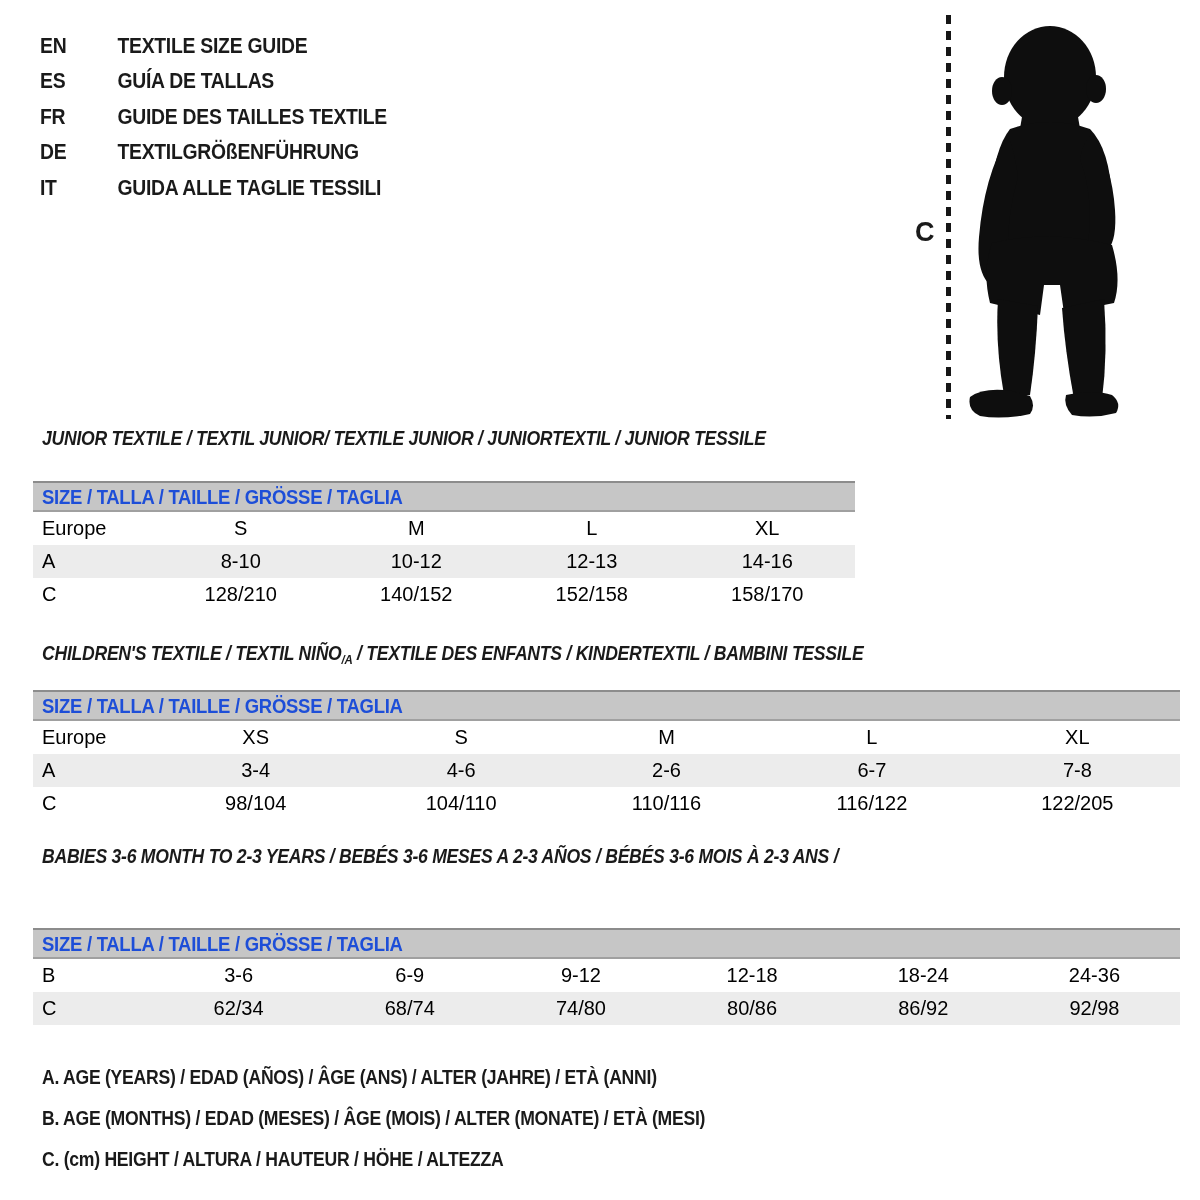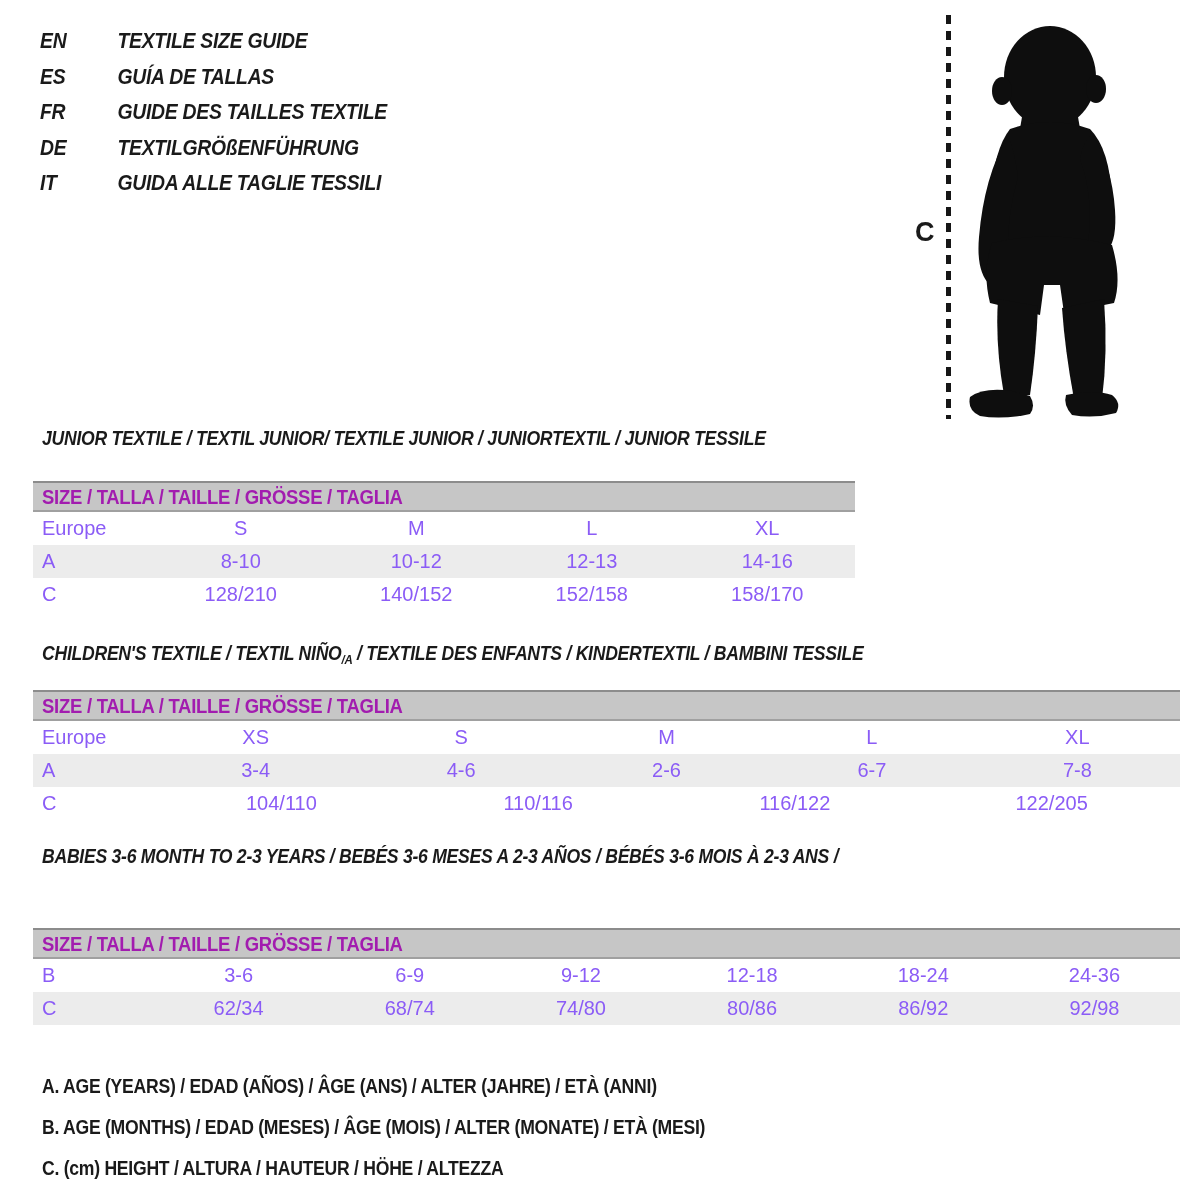--- a/index.html
+++ b/index.html
@@ -6,21 +6,21 @@
   .canvas {
     position:relative; width:1200px; height:1200px;
     background:#ffffff; overflow:hidden;
     font-family:"Liberation Sans","DejaVu Sans",sans-serif;
     color:#1a1a1a;
   }
   .cond { display:inline-block; transform:scaleX(0.88); transform-origin:0 50%; white-space:nowrap; letter-spacing:-0.3px; }
 
   
   .lang-block { position:absolute; left:40px; top:28px; }
-  .lang-row { height:35.5px; display:flex; align-items:flex-start; font-size:22px; font-weight:bold;font-style:italic; }
+  .lang-row { height:35.5px; display:flex; align-items:center; font-size:22px; font-weight:bold; }
   .lang-code { width:88px; flex:0 0 88px; }
 
   
   .c-label { position:absolute; left:915px; top:217px; font-size:27px; font-weight:bold; }
   .dash-line {
     position:absolute; left:946px; top:15px; width:5px; height:404px;
     background:repeating-linear-gradient(to bottom,#161616 0 9px,transparent 9px 16px);
   }
   .baby-svg { position:absolute; left:962px; top:25px; width:184px; height:400px; }
 
@@ -28,31 +28,31 @@
   .sec-title { position:absolute; left:42px; font-size:20px; font-weight:bold;font-style:italic; }
   .sub { font-size:13px; vertical-align:-4px; font-weight:bold; }
 
   
   .tbl { position:absolute; left:33px; }
   .tbl-junior { width:822px; }
   .tbl-wide { width:1147px; }
   .size-bar {
     height:27px; background:#c6c6c6;
     border-top:2px solid #8c8c8c; border-bottom:2px solid #a0a0a0;
-    font-size:21px; font-weight:bold; color:#a21caf;
+    font-size:21px; font-weight:bold; color:#1d4ed8;
     line-height:27px; padding-left:9px; box-sizing:content-box;
   }
-  .trow { display:flex; height:33px; line-height:33px; font-size:20px; color:#8b5cf6; }
+  .trow { display:flex; height:33px; line-height:33px; font-size:20px; color:#000000; }
   .trow.alt { background:#ececec; }
   .rlabel { width:120px; flex:0 0 120px; padding-left:9px; box-sizing:border-box; }
   .cell { flex:1; text-align:center; }
 
   
   .legend-block { position:absolute; left:42px; top:1057px; }
-  .legend-line { height:41px; display:flex; align-items:flex-end; font-size:20px; font-weight:bold; }
+  .legend-line { height:41px; display:flex; align-items:center; font-size:20px; font-weight:bold; }
 </style>
 </head>
 <body>
 
 <div class="canvas">
 
   <div class="lang-block">
     <div class="lang-row">
         <span class="cond" style="display:flex;">
           <span class="lang-code">EN</span>
@@ -146,20 +146,21 @@
     <div class="trow alt">
       <span class="rlabel">A</span>
       <span class="cell">3-4</span>
       <span class="cell">4-6</span>
       <span class="cell">2-6</span>
       <span class="cell">6-7</span>
       <span class="cell">7-8</span>
     </div>
     <div class="trow">
       <span class="rlabel">C</span>
+      <span class="cell">98/104</span>
       <span class="cell">104/110</span>
       <span class="cell">110/116</span>
       <span class="cell">116/122</span>
       <span class="cell">122/205</span>
     </div>
   </div>
 
   <div class="sec-title" style="top:845px;"><span class="cond">BABIES 3-6 MONTH TO 2-3 YEARS / BEBÉS 3-6 MESES A 2-3 AÑOS / BÉBÉS 3-6 MOIS À 2-3 ANS /</span></div>
   <div class="tbl tbl-wide" style="top:928px;">
     <div class="size-bar"><span class="cond">SIZE / TALLA / TAILLE / GRÖSSE / TAGLIA</span></div>

